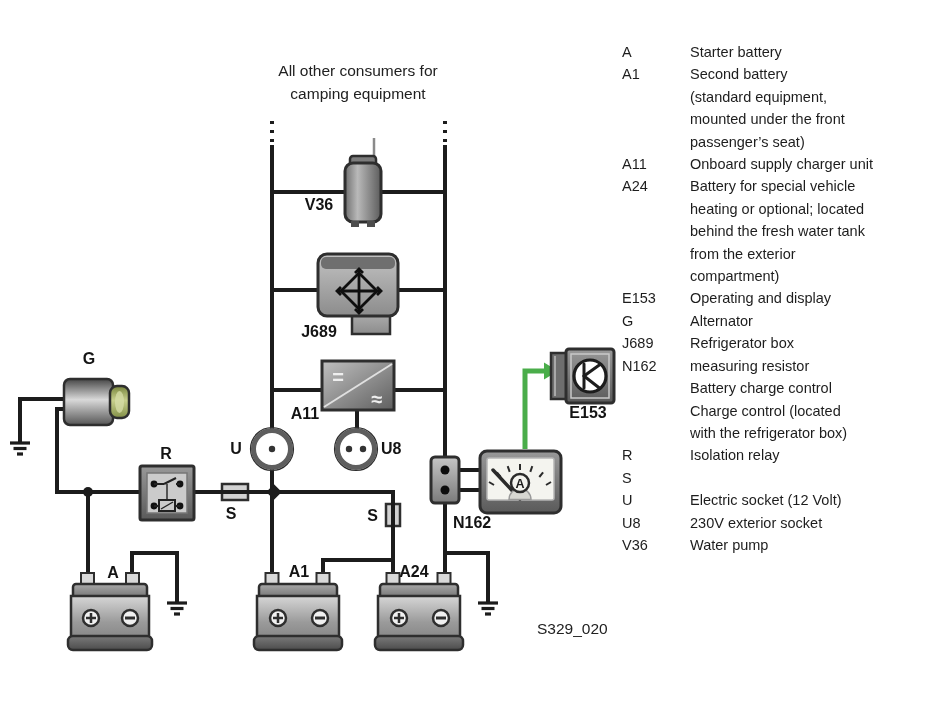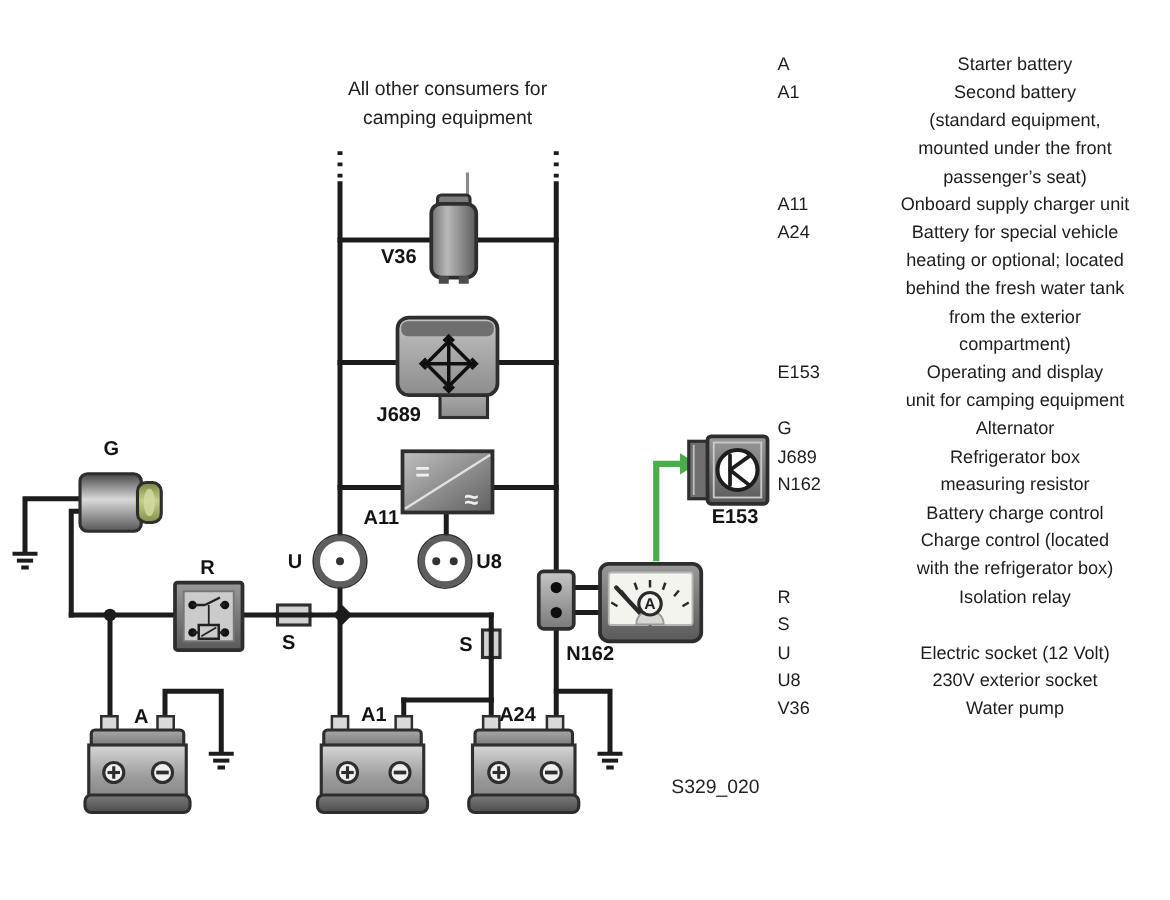--- a/index.html
+++ b/index.html
@@ -14,21 +14,21 @@
   .green-fill{fill:var(--green,#4aad4a);}
   .lbl{font-family:"Liberation Sans",sans-serif;font-weight:bold;font-size:16px;fill:#141414;}
   .cap{font-family:"Liberation Sans",sans-serif;font-size:15.5px;fill:#212121;}
   .sym{font-family:"Liberation Sans",sans-serif;font-weight:bold;fill:#efefef;}
   .gauge-a{font-family:"Liberation Sans",sans-serif;font-weight:bold;font-size:12.5px;fill:#1d1d1d;}
   
   .legend{position:absolute;left:622px;top:41px;width:312px;color:#1d1d1d;
           font-size:14.5px;line-height:22.4px;}
   .legend-entry{display:flex;align-items:flex-start;}
   .legend-code{flex:0 0 68px;white-space:nowrap;}
-  .legend-desc{flex:1;text-align:center;}
+  .legend-desc{flex:1;}
   .legend-line{white-space:nowrap;}
 </style>
 </head>
 <body>
 
 <div class="stage">
 
 <svg width="936" height="720" viewBox="0 0 936 720">
   <defs>
     <linearGradient id="g-alt" x1="0" y1="0" x2="0" y2="1">
@@ -327,21 +327,20 @@
           <div class="legend-line">heating or optional; located</div>
           <div class="legend-line">behind the fresh water tank</div>
           <div class="legend-line">from the exterior</div>
           <div class="legend-line">compartment)</div>
         </span>
       </div>
       <div class="legend-entry">
         <span class="legend-code">E153</span>
         <span class="legend-desc">
           <div class="legend-line">Operating and display</div>
-          <div class="legend-line">unit for camping equipment</div>
         </span>
       </div>
       <div class="legend-entry">
         <span class="legend-code">G</span>
         <span class="legend-desc">
           <div class="legend-line">Alternator</div>
         </span>
       </div>
       <div class="legend-entry">
         <span class="legend-code">J689</span>

